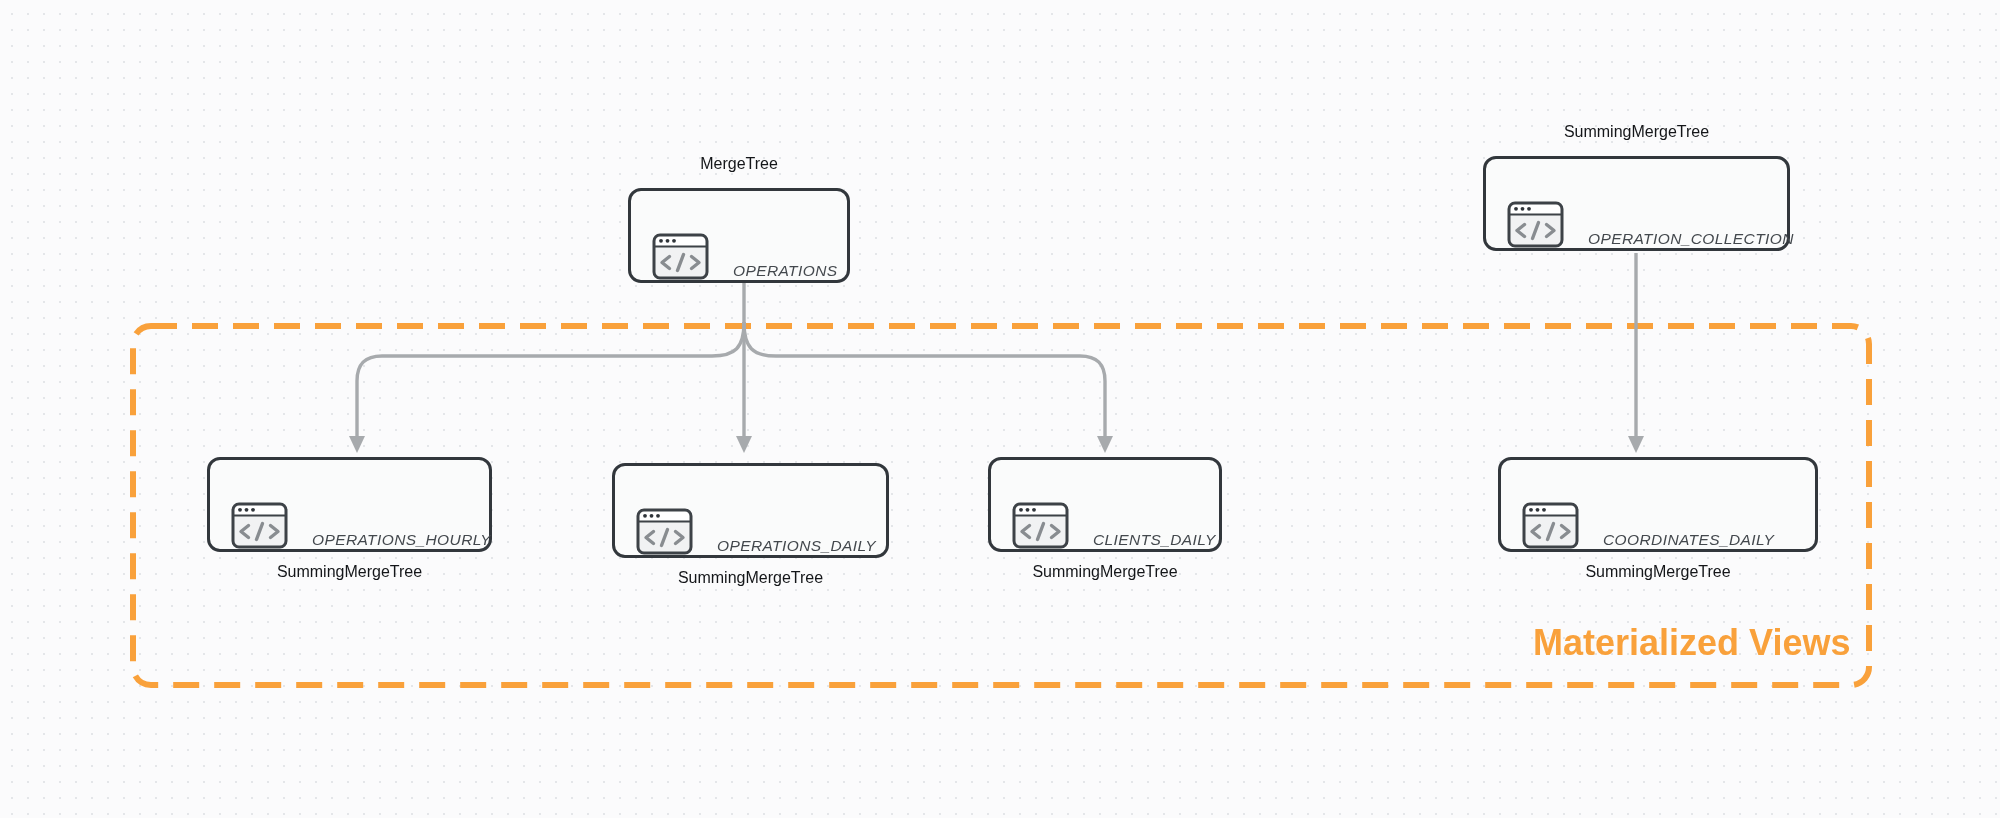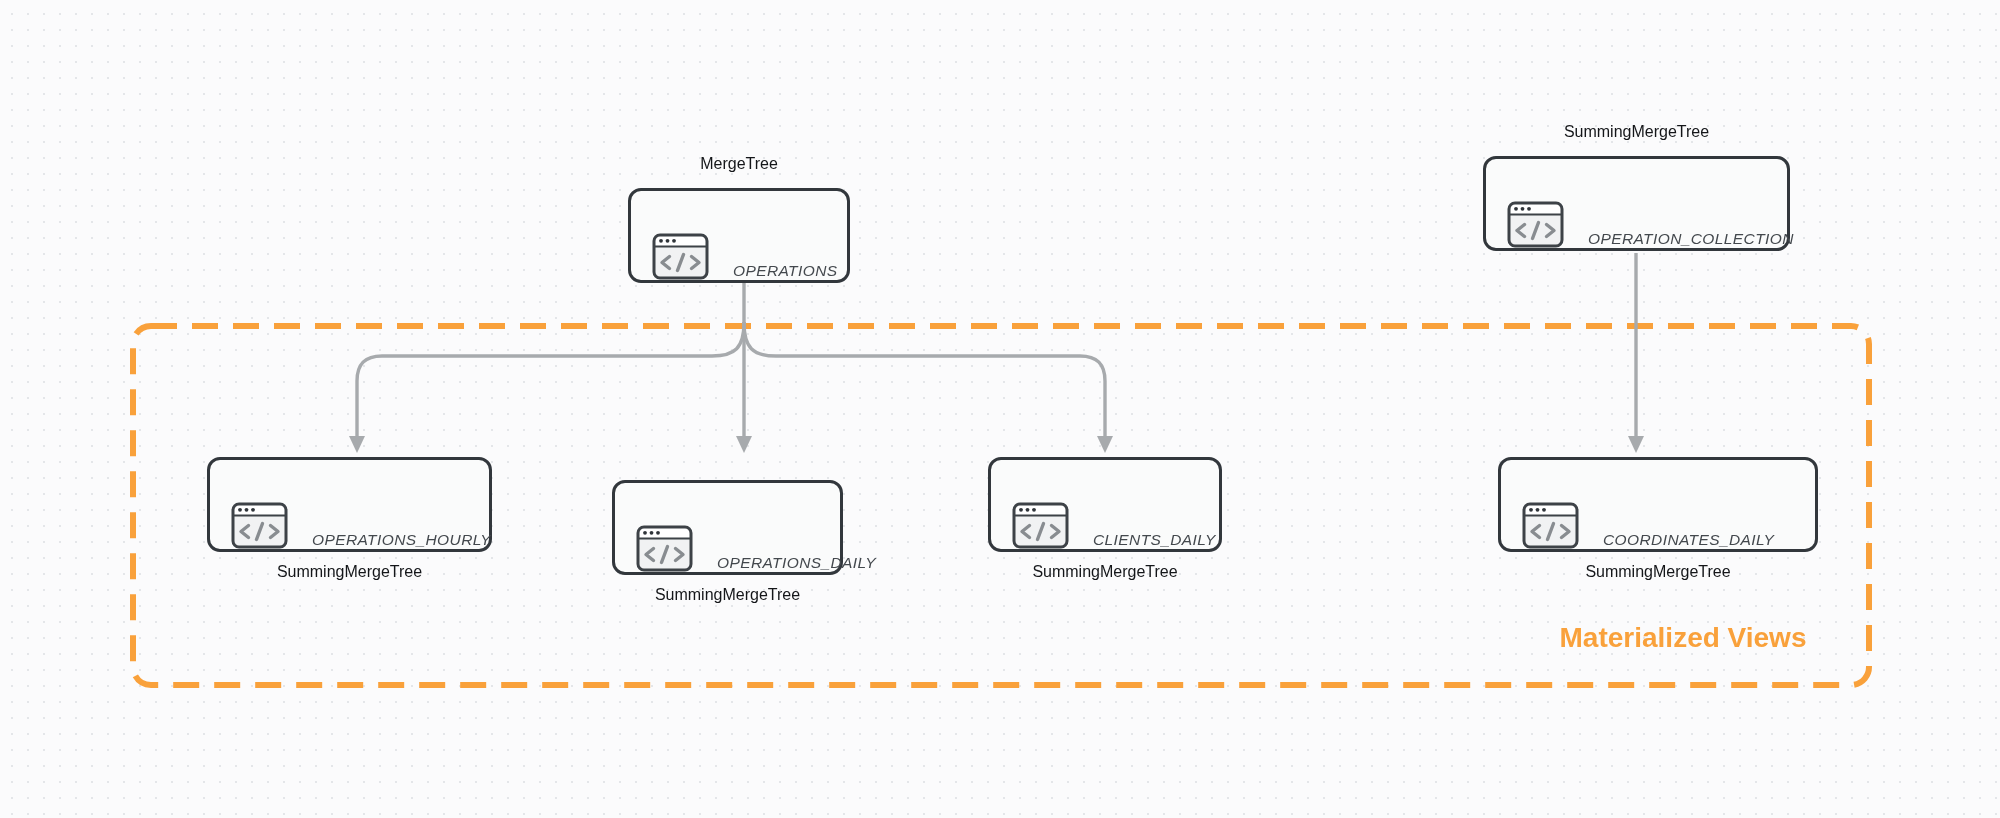--- a/index.html
+++ b/index.html
@@ -40,21 +40,21 @@
     letter-spacing:.4px;color:var(--label-color);white-space:nowrap;
   }
   .engine-caption{
     position:absolute;left:0;width:100%;text-align:center;
     font-size:16px;font-weight:500;color:var(--caption-color);white-space:nowrap;
   }
   .engine-caption.top{top:-33px;}
   .engine-caption.bottom{top:106px;}
   .group-label{
     position:absolute;z-index:3;left:1533px;top:622px;width:300px;
-    text-align:center;font-size:28px;font-weight:600;color:var(--accent-orange);
+    text-align:right;font-size:36px;font-weight:600;color:var(--accent-orange);
     white-space:nowrap;
   }
   .win{flex:0 0 auto;display:block;}
 </style>
 </head>
 <body>
 
 <div class="canvas">
 
   <svg class="edges-layer" width="2000" height="818" viewBox="0 0 2000 818">
@@ -121,21 +121,21 @@
         <rect x="2" y="2" width="53" height="43" rx="6" fill="none" stroke="#3D4247" stroke-width="3"></rect>
         <path d="M17.5 23.5 L10 29.5 L17.5 35.5" fill="none" stroke="#888C90" stroke-width="3.4" stroke-linecap="round" stroke-linejoin="round"></path>
         <path d="M31.5 21.5 L25.5 37.5" fill="none" stroke="#888C90" stroke-width="3.4" stroke-linecap="round"></path>
         <path d="M39.5 23.5 L47 29.5 L39.5 35.5" fill="none" stroke="#888C90" stroke-width="3.4" stroke-linecap="round" stroke-linejoin="round"></path>
       </svg>
       <span class="node-label">OPERATIONS_HOURLY</span>
     </div>
     <div class="engine-caption bottom">SummingMergeTree</div>
   </div>
 
-  <div class="node-group" style="left:612px;top:480px;width:231px;">
+  <div class="node-group" style="left:612px;top:463px;width:277px;">
     <div class="node-box">
       <svg class="win" width="57" height="47" viewBox="0 0 57 47">
         <rect x="2" y="2" width="53" height="43" rx="6" fill="#F1F2F3"></rect>
         <path d="M8 2 H49 a6 6 0 0 1 6 6 V13.5 H2 V8 a6 6 0 0 1 6 -6 Z" fill="#FFFFFF"></path>
         <line x1="2" y1="13.5" x2="55" y2="13.5" stroke="#3D4247" stroke-width="2.2"></line>
         <circle cx="9" cy="7.8" r="1.9" fill="#2F3439"></circle>
           <circle cx="15.5" cy="7.8" r="1.9" fill="#2F3439"></circle>
           <circle cx="22" cy="7.8" r="1.9" fill="#2F3439"></circle>
         <rect x="2" y="2" width="53" height="43" rx="6" fill="none" stroke="#3D4247" stroke-width="3"></rect>
         <path d="M17.5 23.5 L10 29.5 L17.5 35.5" fill="none" stroke="#888C90" stroke-width="3.4" stroke-linecap="round" stroke-linejoin="round"></path>

